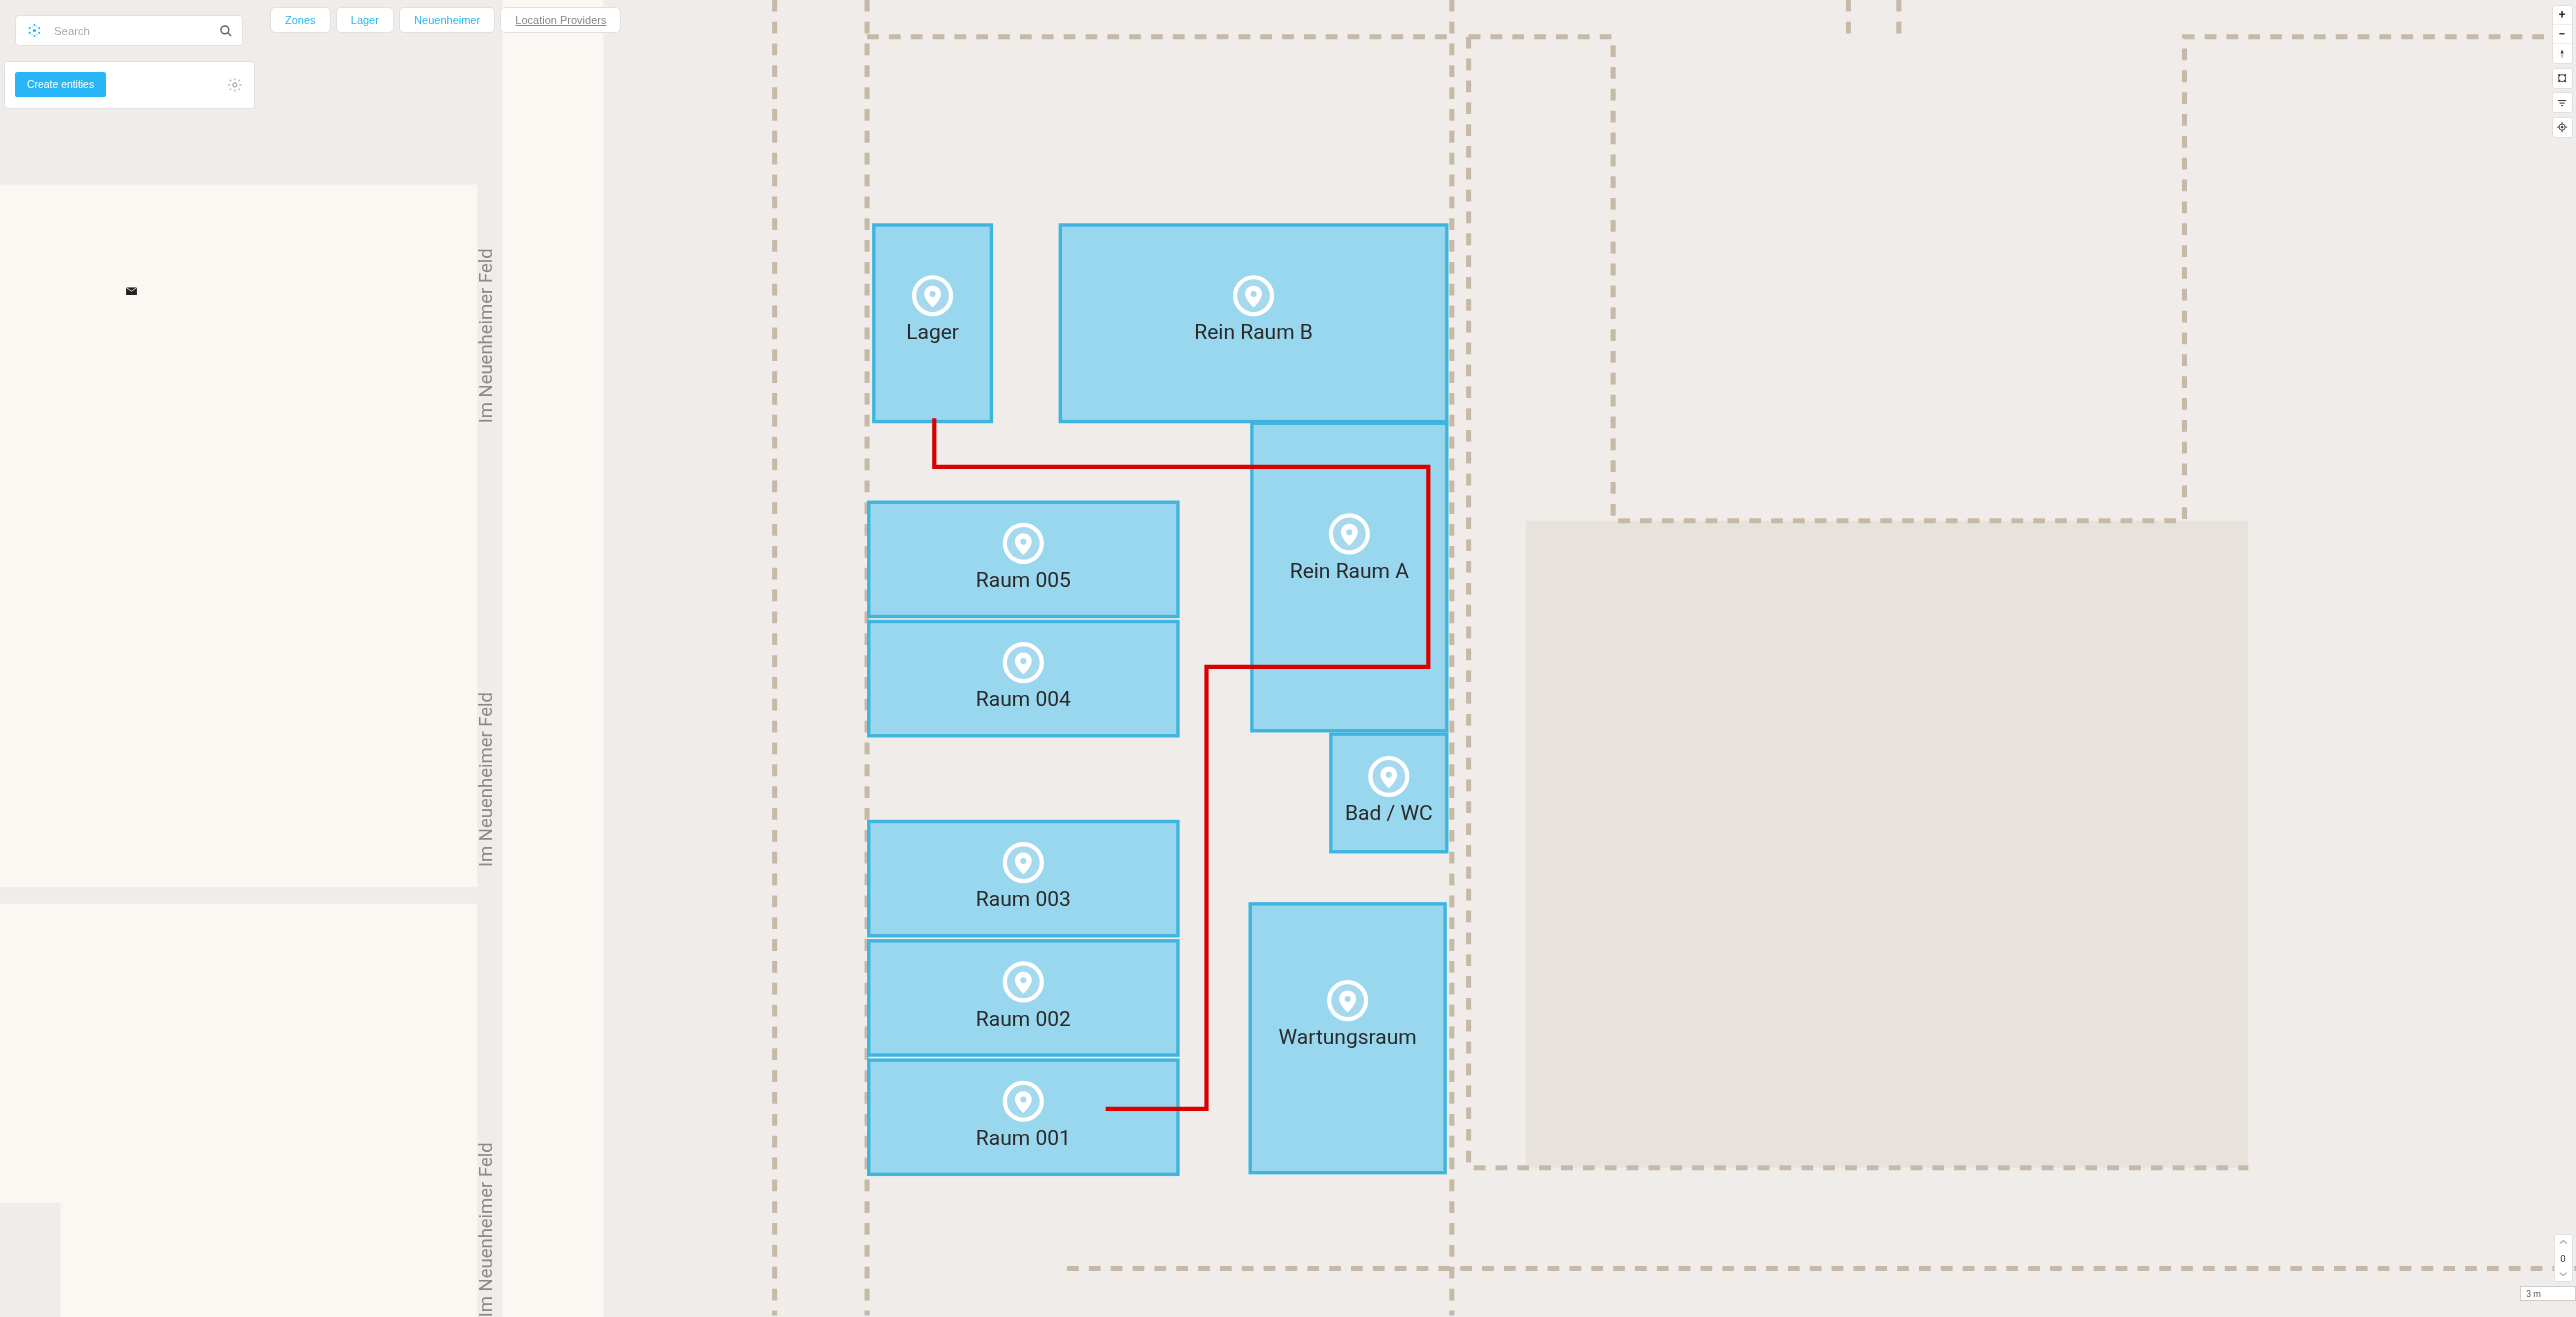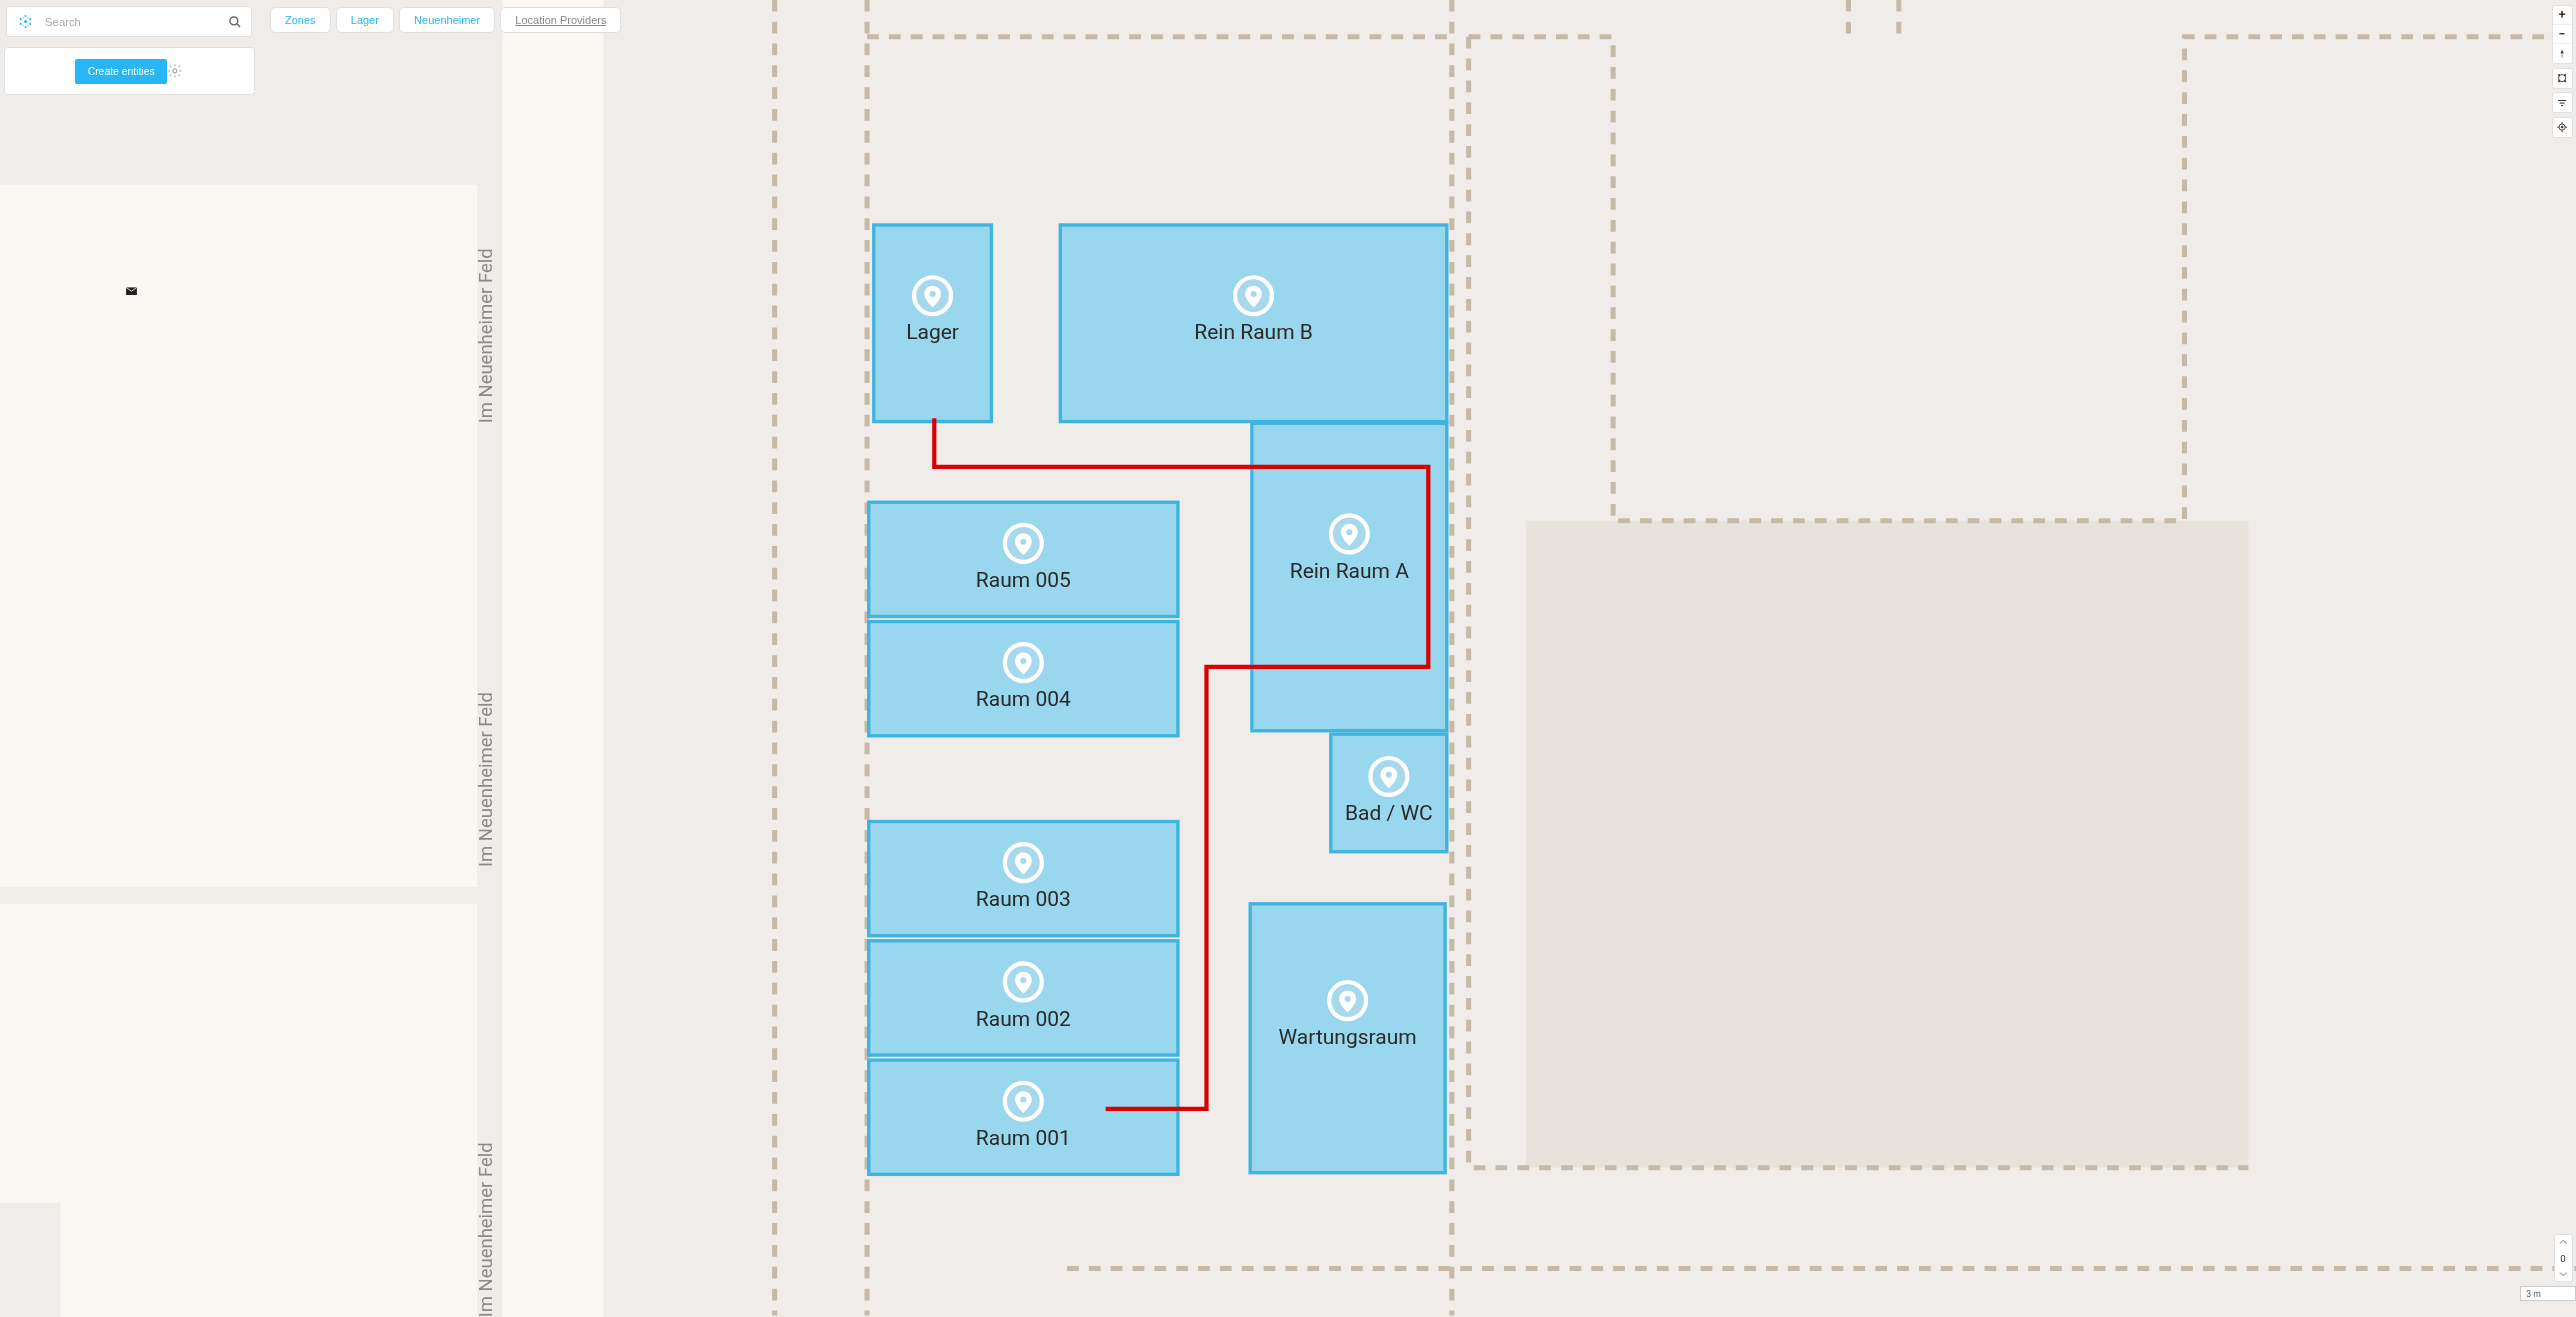--- a/index.html
+++ b/index.html
@@ -1,27 +1,27 @@
 <!DOCTYPE html>
 <html style="font-size:14px"><head>
 <meta charset="utf-8">
 <style>
   * { box-sizing: border-box; margin: 0; padding: 0; }
   html, body { width: 100%; height: 100%; font-family: -apple-system, BlinkMacSystemFont, "Segoe UI", Roboto, sans-serif; overflow: hidden; }
   body { background: #f0ece9; position: relative; }
 
   
   .sidebar { position: absolute; left: 0; top: 0; width: 258px; height: 100%; background: transparent; z-index: 10; }
-  .search-panel { background: #fff; border: 0.9px solid #e0e0e0; border-radius: 3.5px; margin: 6px; display: flex; align-items: center; padding: 3.5px 8.7px; height: 31px; }
+  .search-panel { background: #fff; border: 0.9px solid #e0e0e0; border-radius: 3.5px; margin: 15px; display: flex; align-items: center; padding: 3.5px 8.7px; height: 31px; }
   .logo { width: 19px; height: 19px; margin-right: 10.4px; flex-shrink: 0; }
   .search-input { flex: 1; border: none; outline: none; font-size: 11.3px; color: #333; }
   .search-input::placeholder { color: #aaa; }
   .search-icon { width: 15.7px; height: 15.7px; color: #666; cursor: pointer; }
 
-  .tools-panel { background: #fff; border: 0.9px solid #e0e0e0; border-radius: 3.5px; margin: 10.4px 3.5px 3.5px 3.5px; padding: 10.4px; display: flex; align-items: center; justify-content: center; }
+  .tools-panel { background: #fff; border: 0.9px solid #e0e0e0; border-radius: 3.5px; margin: 10.4px 3.5px 3.5px 3.5px; padding: 10.4px; display: flex; align-items: center; justify-content: space-between; }
   .create-btn { background: #29b6f6; color: #fff; border: none; border-radius: 2.6px; padding: 7px 12.2px; font-size: 10.4px; font-weight: 500; cursor: pointer; }
   .gear-icon { width: 15.7px; height: 15.7px; color: #aaa; cursor: pointer; }
 
   .mail-icon-wrap { position: absolute; left: 125px; top: 283px; color: #222; }
   .mail-icon-wrap svg { width: 13px; height: 10.4px; }
 
   
   .top-tabs { position: absolute; top: 7px; left: 270px; display: flex; gap: 5.2px; z-index: 10; }
   .tab-btn { background: #fff; border: 0.9px solid #e0e0e0; border-radius: 5px; padding: 6.1px 14px; font-size: 11px; font-weight: 500; color: #29b6f6; cursor: pointer; }
   .tab-btn.muted { color: #888; text-decoration: underline; }

